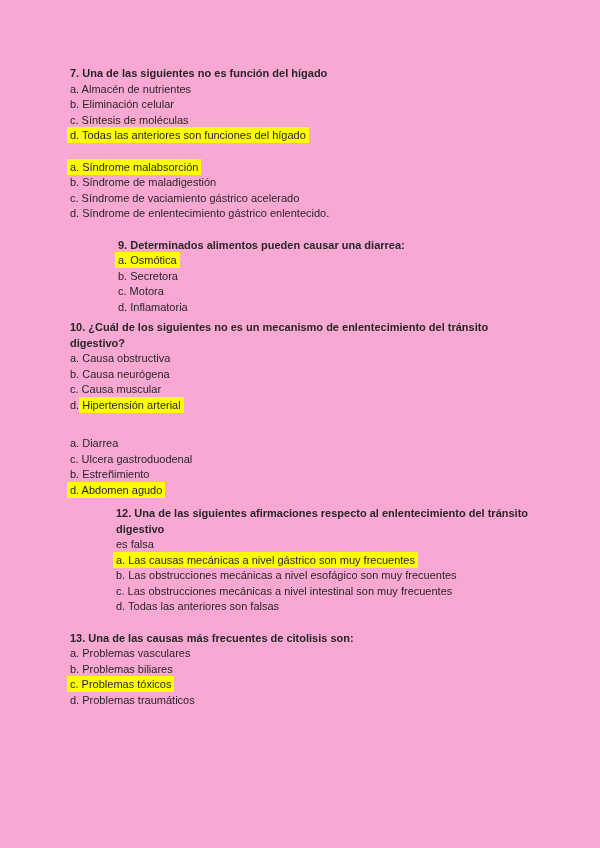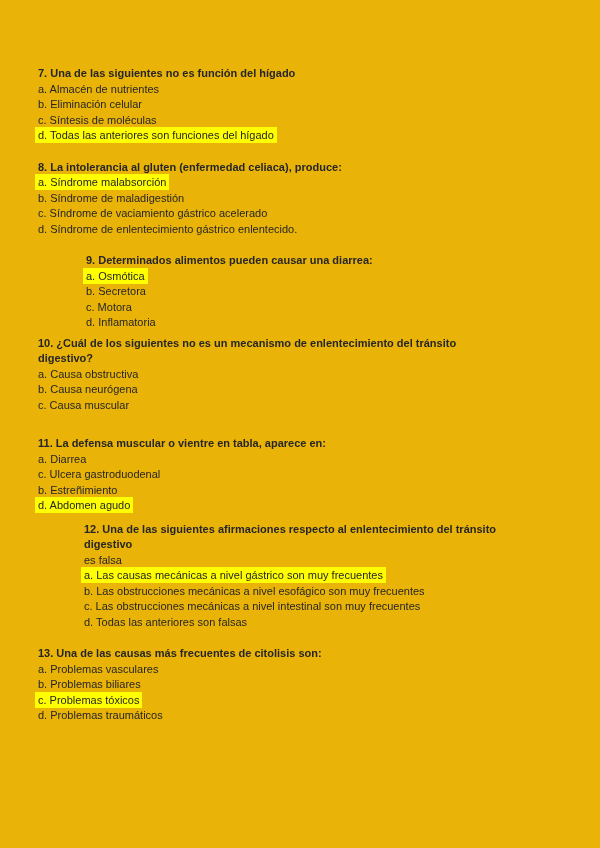--- a/index.html
+++ b/index.html
@@ -12,22 +12,22 @@
     background: #ffffff;
     overflow: hidden;
     font-family: "Liberation Sans", sans-serif;
     font-size: 11px;
     color: #262626;
   }
   .page {
     box-sizing: border-box;
     width: 600px;
     height: 848px;
-    padding: 66px 50px 0 38px;
-    background: #eab308;
+    padding: 66px 50px 0 70px;
+    background: #f9a8d4;
   }
   .question {
     margin: 0;
   }
   
   .question:nth-child(1) { margin-bottom: 16px; }
   .question:nth-child(2) { margin-bottom: 16px; }
   .question:nth-child(3) { margin-bottom: 5px; margin-left: 48px;  }
   .question:nth-child(4) { margin-bottom: 23px; }
   .question:nth-child(5) { margin-bottom: 8px;  }
@@ -50,42 +50,41 @@
 
 <div class="page" id="questions-root">
     <div class="question">
       <div class="line q-title">7. Una de las siguientes no es función del hígado</div>
       <div class="line"><span>a. Almacén de nutrientes</span></div>
       <div class="line"><span>b. Eliminación celular</span></div>
       <div class="line"><span>c. Síntesis de moléculas</span></div>
       <div class="line"><span class="hl">d. Todas las anteriores son funciones del hígado</span></div>
     </div>
     <div class="question">
-      <div class="line q-title">8. La intolerancia al gluten (enfermedad celiaca), produce:</div>
       <div class="line"><span class="hl">a. Síndrome malabsorción</span></div>
       <div class="line"><span>b. Síndrome de maladigestión</span></div>
       <div class="line"><span>c. Síndrome de vaciamiento gástrico acelerado</span></div>
       <div class="line"><span>d. Síndrome de enlentecimiento gástrico enlentecido.</span></div>
     </div>
     <div class="question">
       <div class="line q-title">9. Determinados alimentos pueden causar una diarrea:</div>
       <div class="line"><span class="hl">a. Osmótica</span></div>
       <div class="line"><span>b. Secretora</span></div>
       <div class="line"><span>c. Motora</span></div>
       <div class="line"><span>d. Inflamatoria</span></div>
     </div>
     <div class="question">
       <div class="line q-title">10. ¿Cuál de los siguientes no es un mecanismo de enlentecimiento del tránsito</div>
       <div class="line q-title">digestivo?</div>
       <div class="line"><span>a. Causa obstructiva</span></div>
       <div class="line"><span>b. Causa neurógena</span></div>
       <div class="line"><span>c. Causa muscular</span></div>
+      <div class="line"><span>d. </span><span class="hl">Hipertensión arterial</span></div>
     </div>
     <div class="question">
-      <div class="line q-title">11. La defensa muscular o vientre en tabla, aparece en:</div>
       <div class="line"><span>a. Diarrea</span></div>
       <div class="line"><span>c. Ulcera gastroduodenal</span></div>
       <div class="line"><span>b. Estreñimiento</span></div>
       <div class="line"><span class="hl">d. Abdomen agudo</span></div>
     </div>
     <div class="question">
       <div class="line q-title">12. Una de las siguientes afirmaciones respecto al enlentecimiento del tránsito</div>
       <div class="line q-title">digestivo</div>
       <div class="line">es falsa</div>
       <div class="line"><span class="hl">a. Las causas mecánicas a nivel gástrico son muy frecuentes</span></div>

